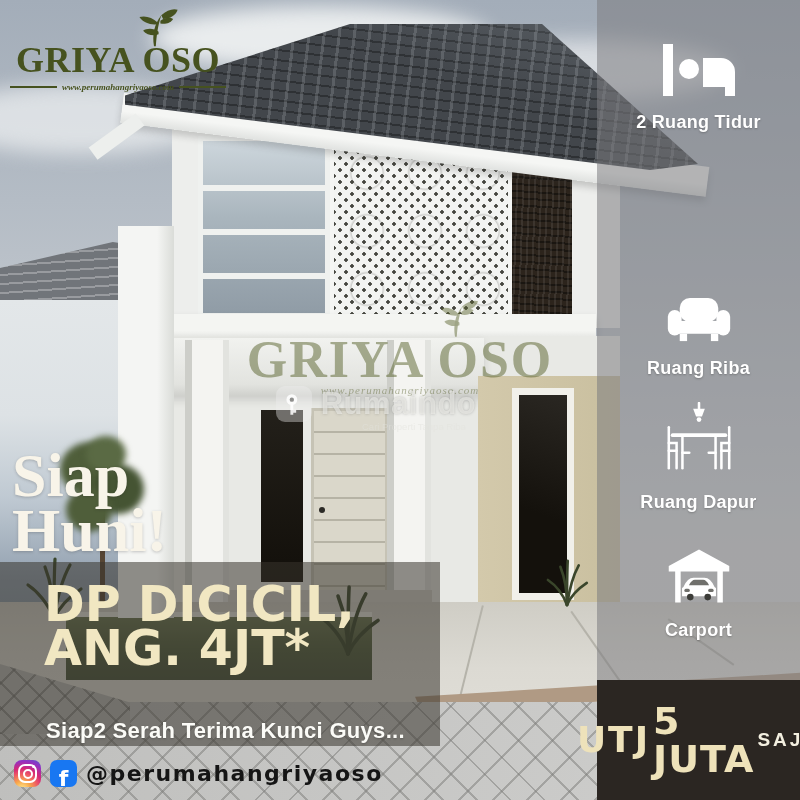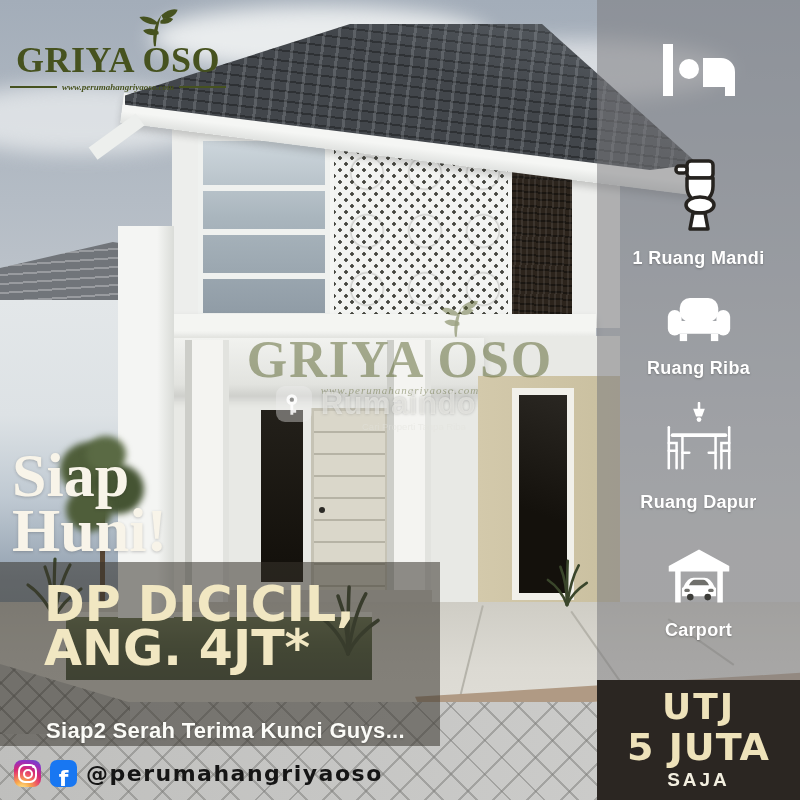--- a/index.html
+++ b/index.html
@@ -157,21 +157,21 @@
       color:#151515;}
 
   
   .sidebar{position:absolute;left:597px;top:0;width:203px;height:800px;background:rgba(123,124,127,.55);}
   .feature{position:absolute;left:0;width:100%;display:flex;flex-direction:column;align-items:center;gap:10px;}
   .f-bed{top:42px;}.f-toilet{top:158px;}.f-sofa{top:296px;}.f-dining{top:402px;}.f-carport{top:546px;}
   .f-label{font-size:18px;font-weight:700;color:#fff;letter-spacing:.3px;
        text-shadow:0 1px 2px rgba(50,50,50,.35);}
 
   .utj{position:absolute;left:597px;top:680px;width:203px;height:120px;background:#2b2622;
-       display:flex;flex-direction:column;align-items:center;justify-content:center;gap:3px;}
+       display:flex;flex-direction:row;align-items:center;justify-content:center;gap:3px;}
   .utj-1{font-family:"DejaVu Sans",sans-serif;font-weight:700;font-size:36px;line-height:1;
        color:#eee2ba;letter-spacing:2px;}
   .utj-2{font-family:"DejaVu Sans",sans-serif;font-weight:700;font-size:38px;line-height:1;
        color:#eee2ba;letter-spacing:1px;}
   .utj-3{font-size:19px;font-weight:700;color:#f3efe0;letter-spacing:3px;}
 </style>
 </head>
 <body>
 
 <div class="canvas">
@@ -320,34 +320,21 @@
 
   <div class="sidebar">
     <div class="feature f-bed">
       <span>
         <svg viewBox="0 0 80 56" width="80" height="56" fill="#fff">
           <rect x="4" y="2" width="10" height="52"></rect>
           <circle cx="30" cy="27" r="10"></circle>
           <path d="M44 16 h18 a14 14 0 0 1 14 14 v24 h-10 v-9 H44 z"></path>
         </svg>
       </span>
-    </div>
-    <div class="feature f-toilet">
-      <span>
-        <svg viewBox="0 0 52 76" width="52" height="76">
-          <g fill="#fff" stroke="#26231f" stroke-width="3.5" stroke-linejoin="round">
-            <rect x="14" y="3" width="26" height="17" rx="4"></rect>
-            <rect x="3" y="8" width="11" height="7" rx="3"></rect>
-            <path d="M14 20 h26 v8 c0 10 -6 16 -13 16 s-13 -6 -13 -16 z"></path>
-            <ellipse cx="27" cy="47" rx="14" ry="8"></ellipse>
-            <path d="M20 55 l-3 16 h18 l-3 -16 z"></path>
-          </g>
-        </svg>
-      </span>
-      <span class="f-label">1 Ruang Mandi</span>
+      <span class="f-label">2 Ruang Tidur</span>
     </div>
     <div class="feature f-sofa">
       <span>
         <svg viewBox="0 0 72 52" width="66" height="48" fill="#fff">
           <rect x="15" y="2" width="42" height="26" rx="11"></rect>
           <rect x="2" y="15" width="15" height="28" rx="7.5"></rect>
           <rect x="55" y="15" width="15" height="28" rx="7.5"></rect>
           <rect x="13" y="27" width="46" height="14"></rect>
           <rect x="15" y="41" width="8" height="8"></rect>
           <rect x="49" y="41" width="8" height="8"></rect>

